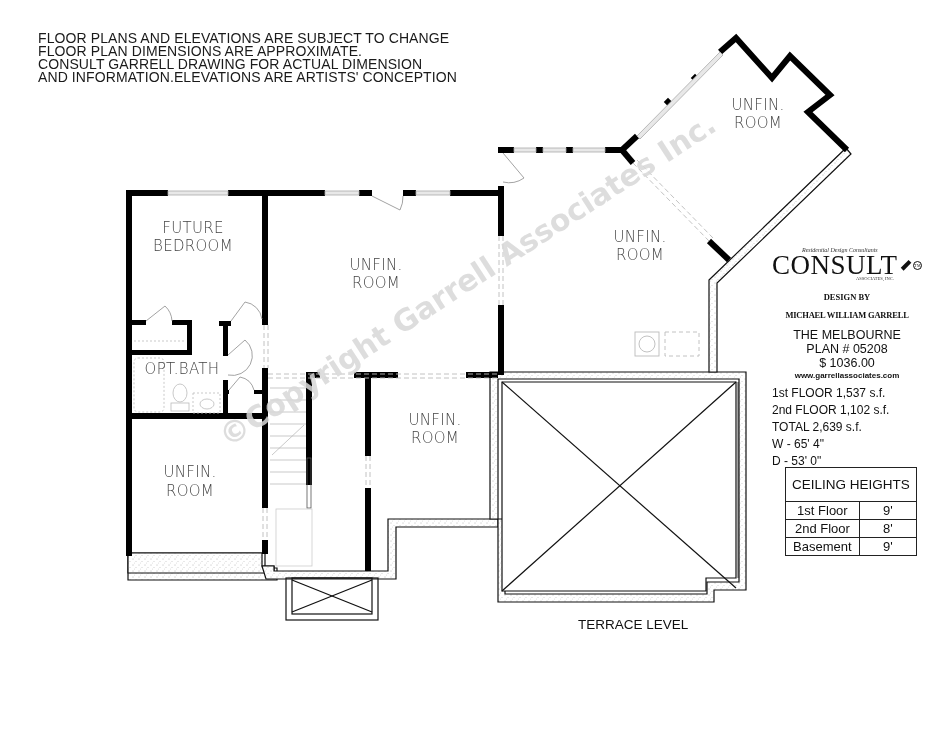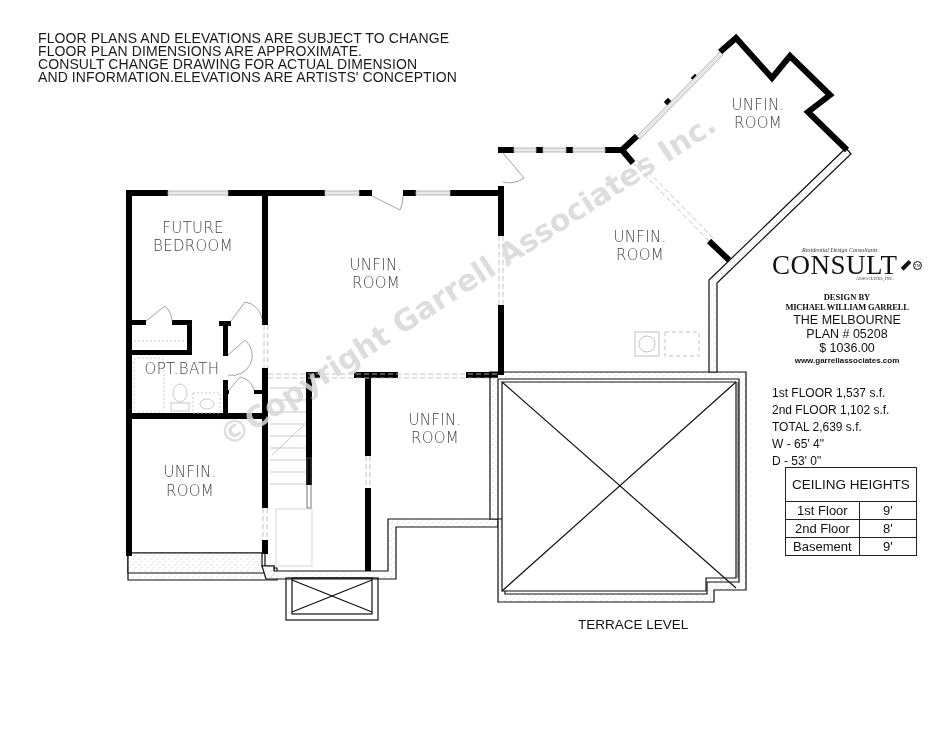--- a/index.html
+++ b/index.html
@@ -10,37 +10,37 @@
   .room-label { font-family: "DejaVu Sans", sans-serif; font-size: 15px; fill: #444; font-weight: 300; letter-spacing: 0.3px; }
   .watermark { font-family: "DejaVu Sans", sans-serif; font-size: 30px; font-weight: bold; fill: #d8d8d8; opacity: 0.85; }
   .terrace-label { position: absolute; left: 578px; top: 617px; font-family: "Liberation Sans", sans-serif; font-size: 13.5px; color: #111; }
   .info { position: absolute; left: 772px; top: 247px; width: 150px; text-align: center; }
   .logo-tag { font-family: "Liberation Serif", serif; font-style: italic; font-size: 6px; color: #333; margin-left: 30px; text-align: left; }
   .logo { font-family: "Liberation Serif", serif; font-size: 27px; letter-spacing: 0.5px; color: #111; line-height: 24px; display: flex; justify-content: center; align-items: center; gap: 2px; }
   .logo .diamond { display: inline-block; width: 11px; height: 11px; background: #111; transform: rotate(45deg); margin: 0 3px 0 4px; }
   .logo .tm { display: inline-block; width: 9px; height: 7px; border: 1px solid #111; border-radius: 50%; font-size: 4px; line-height: 7px; text-align: center; }
   .logo-sub { font-family: "Liberation Serif", serif; font-size: 4.5px; text-align: right; padding-right: 28px; color: #333; margin-top: -1px; }
   .design-by { font-family: "Liberation Serif", serif; font-weight: bold; font-size: 8.5px; margin-top: 11px; }
-  .designer { font-family: "Liberation Serif", serif; font-weight: bold; font-size: 8.5px; letter-spacing: -0.2px; white-space: nowrap; }
+  .designer { font-family: "Liberation Serif", serif; font-weight: bold; font-size: 8.5px; letter-spacing: -0.2px; white-space: nowrap; margin-top: 8px; }
   .plan-name, .plan-no, .price { font-family: "Liberation Sans", sans-serif; font-size: 12.5px; line-height: 14px; }
-  .plan-name { margin-top: 1px; }
+  .plan-name { margin-top: 8px; }
   .website { font-family: "Liberation Sans", sans-serif; font-weight: bold; font-size: 8px; margin-top: 1px; }
   .stats { position: absolute; left: 772px; top: 385px; width: 150px; text-align: left; font-family: "Liberation Sans", sans-serif; font-size: 12px; line-height: 17px; }
   .ceil { position: absolute; left: 785px; top: 467px; border-collapse: collapse; font-family: "Liberation Sans", sans-serif; font-size: 13px; padding-left: 35px; }
   .ceil td, .ceil th { border: 1.4px solid #222; padding: 0 4px; height: 17px; text-align: center; font-weight: normal; }
   .ceil th { height: 33px; font-size: 13.5px; text-align: center; padding: 0 6px; }
   .ceil td.v { text-align: center; width: 48px; }
 </style>
 </head>
 <body>
 
 <div class="disclaimer">
   <div>FLOOR PLANS AND ELEVATIONS ARE SUBJECT TO CHANGE</div>
   <div>FLOOR PLAN DIMENSIONS ARE APPROXIMATE.</div>
-  <div>CONSULT CHANGE DRAWING FOR ACTUAL DIMENSION</div>
+  <div>CONSULT GARRELL DRAWING FOR ACTUAL DIMENSION</div>
   <div>AND INFORMATION.ELEVATIONS ARE ARTISTS' CONCEPTION</div>
 </div>
 
 <svg class="plan" width="945" height="745" viewBox="0 0 945 745" xmlns="http://www.w3.org/2000/svg">
   <defs>
     <pattern id="stipple" width="6" height="6" patternUnits="userSpaceOnUse">
       <rect width="6" height="6" fill="#ffffff"></rect>
       <circle cx="1" cy="1" r="0.45" fill="#777"></circle>
       <circle cx="4" cy="3.5" r="0.4" fill="#999"></circle>
       <circle cx="2.5" cy="5" r="0.35" fill="#888"></circle>

